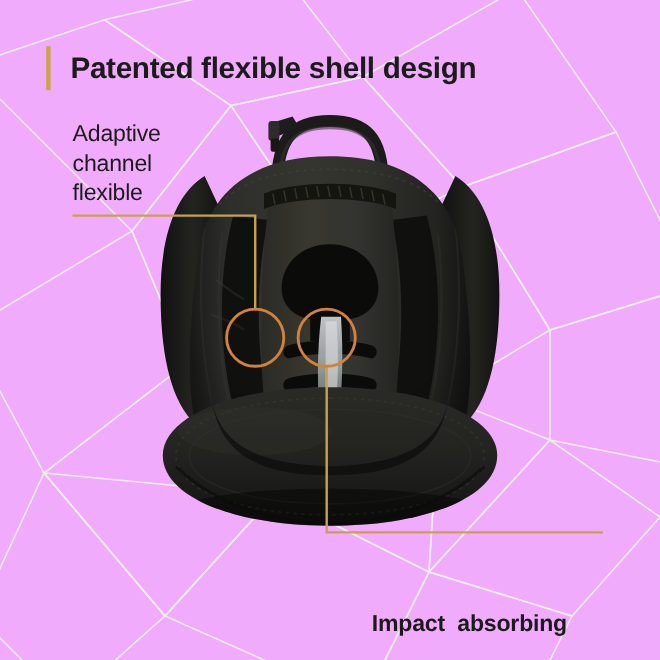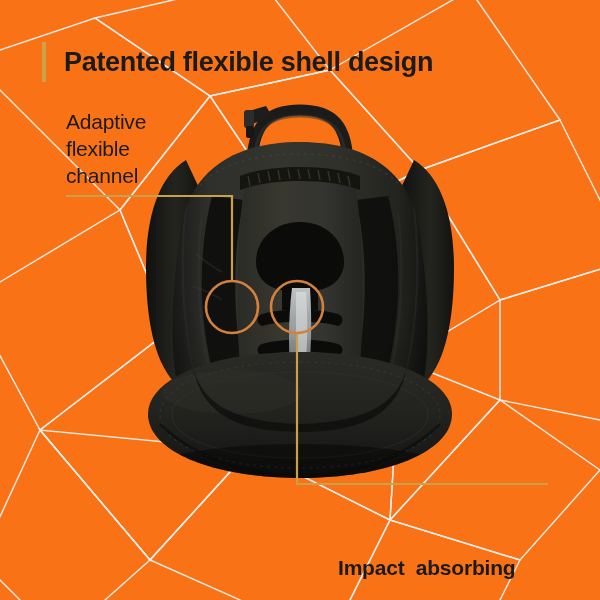--- a/index.html
+++ b/index.html
@@ -7,21 +7,21 @@
     padding: 0;
     background: #ffffff;
   }
   body {
     font-family: "Liberation Sans", sans-serif;
   }
   #stage {
     position: relative;
     width: 600px;
     height: 600px;
-    background: #f97316;
+    background: #f0abfc;
     overflow: hidden;
   }
   #bg-polygons {
     position: absolute;
     left: 0; top: 0;
     width: 600px; height: 600px;
     pointer-events: none;
   }
   #product-layer {
     position: absolute;
@@ -278,22 +278,22 @@
 
     <circle cx="232" cy="307" r="26" fill="none" stroke="#d4813c" stroke-width="2.6"></circle>
     <circle cx="297" cy="307" r="26" fill="none" stroke="#d4813c" stroke-width="2.6"></circle>
   </svg>
 
   <div class="title-accent"></div>
   <div class="page-title">Patented flexible shell design</div>
 
   <div class="label-left">
     <div>Adaptive</div>
+    <div>channel</div>
     <div>flexible</div>
-    <div>channel</div>
   </div>
 
   <div class="label-bottom-right">
     <div>Impact  absorbing</div>
     
   </div>
 
 </div>
 
 </body></html>

